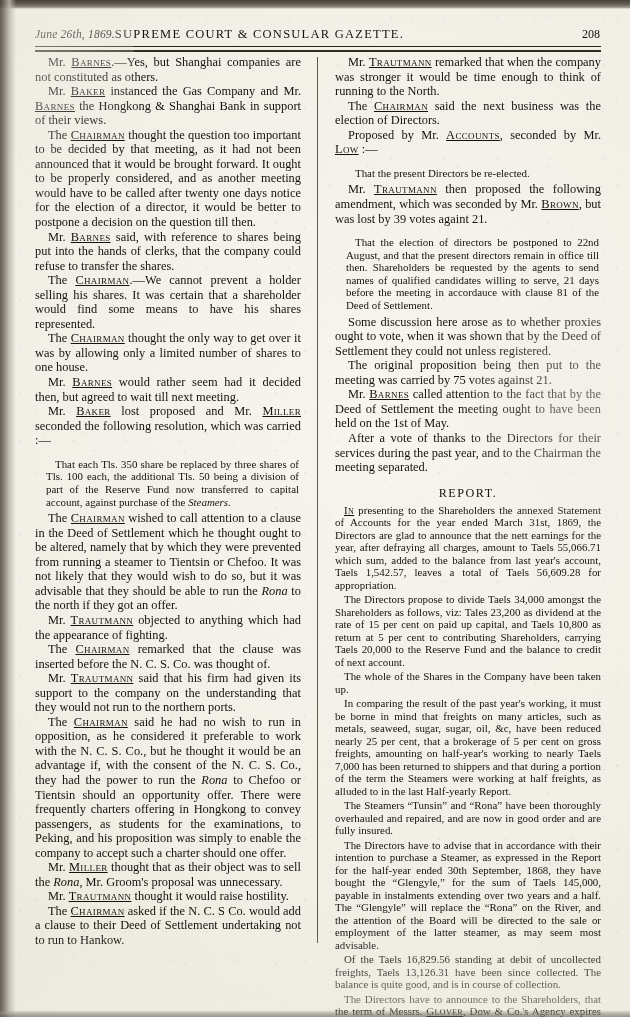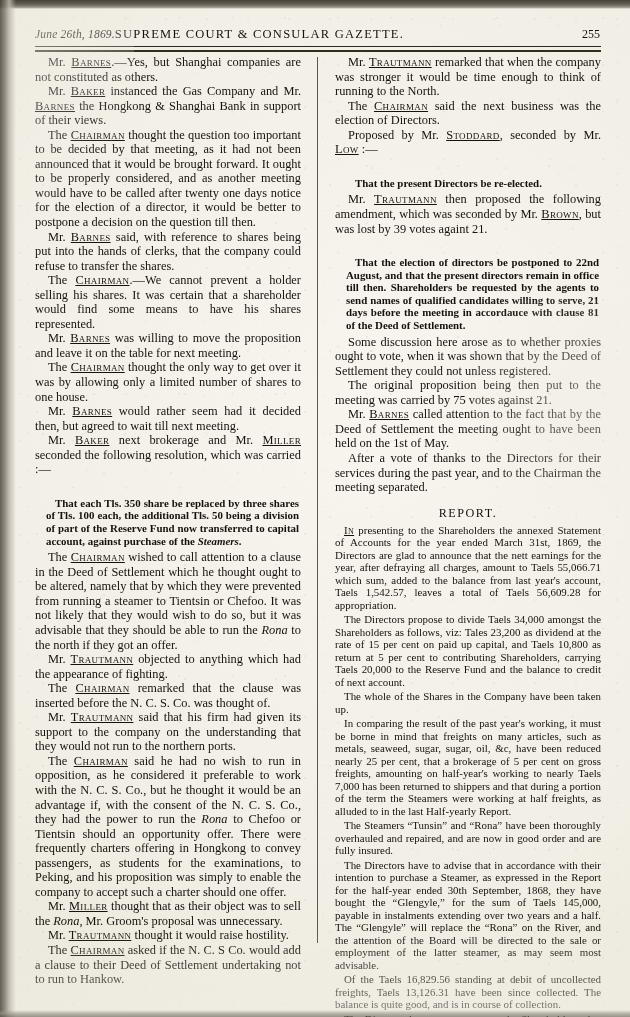--- a/index.html
+++ b/index.html
@@ -133,23 +133,22 @@
     text-indent: 9px;
     margin-top: 2px;
     margin-bottom: 2px;
   }
   p.quote {
     font-size: 10.9px;
     line-height: 12.6px;
     text-indent: 9px;
     padding-left: 11px;
     padding-right: 2px;
-    margin-top: 20px;
+    margin-top: 10px;
     margin-bottom: 3px;
-    font-weight: bold;
   }
   h2.section-head {
     margin: 11px 0 3px 0;
     text-align: center;
     font-size: 12.2px;
     font-weight: normal;
     letter-spacing: 1.5px;
   }
   .sc {
     font-variant: small-caps;
@@ -185,50 +184,49 @@
 </head>
 <body>
 
 <div id="page">
 
   <div id="paper"></div>
 
   <div id="running-head">
     <span id="head-date">June 26th, 1869.</span>
     <span id="head-title">SUPREME COURT &amp; CONSULAR GAZETTE.</span>
-    <span id="head-folio">255</span>
+    <span id="head-folio">208</span>
   </div>
   <div id="head-rule"></div>
 
   <div id="columns">
     <div class="col" id="col-left">
         <p class="body"><span>Mr. </span><span class="sc">Barnes</span><span>.—Yes, but Shanghai companies are not constituted as others.</span></p>
         <p class="body"><span>Mr. </span><span class="sc">Baker</span><span> instanced the Gas Company and Mr. </span><span class="sc">Barnes</span><span> the Hongkong &amp; Shanghai Bank in support of their views.</span></p>
         <p class="body"><span>The </span><span class="sc">Chairman</span><span> thought the question too important to be decided by that meeting, as it had not been announced that it would be brought forward. It ought to be properly considered, and as another meeting would have to be called after twenty one days notice  for the election of a director, it would be better to postpone  a decision on the question till then.</span></p>
         <p class="body"><span>Mr. </span><span class="sc">Barnes</span><span> said, with reference to shares being  put into the hands of clerks, that the company could refuse to transfer the shares.</span></p>
         <p class="body"><span>The </span><span class="sc">Chairman</span><span>.—We cannot prevent a holder selling his shares.  It was certain that  a shareholder would find some means to have his shares represented.</span></p>
-        <p class="body"><span>Mr. </span><span class="sc">Barnes</span><span> was willing to move the proposition  and leave it on the table for next meeting.</span></p>
         <p class="body"><span>The </span><span class="sc">Chairman</span><span> thought the only way to  get over it was by allowing only a  limited  number of shares to one house.</span></p>
         <p class="body"><span>Mr. </span><span class="sc">Barnes</span><span> would rather seem had it decided then, but agreed to wait till next meeting.</span></p>
-        <p class="body"><span>Mr. </span><span class="sc">Baker</span><span> next brokerage and  Mr.  </span><span class="sc">Miller</span><span> seconded the following resolution, which was carried :—</span></p>
+        <p class="body"><span>Mr. </span><span class="sc">Baker</span><span> lost proposed and  Mr.  </span><span class="sc">Miller</span><span> seconded the following resolution, which was carried :—</span></p>
         <p class="quote"><span>That each Tls. 350 share be replaced by three shares of Tls. 100 each, the additional Tls. 50 being a division of part of the Reserve Fund now transferred to capital account, against purchase of the </span><span class="it">Steamers</span><span>.</span></p>
         <p class="body"><span>The </span><span class="sc">Chairman</span><span> wished to call  attention  to a clause in the Deed of Settlement  which he thought ought to be altered, namely that by which they were prevented from  running  a steamer to Tientsin or Chefoo.  It was not likely that they would wish to do so, but it was advisable that they should be able to run the </span><span class="it">Rona</span><span> to the north if they got an offer.</span></p>
         <p class="body"><span>Mr. </span><span class="sc">Trautmann</span><span> objected to anything which had the appearance of fighting.</span></p>
         <p class="body"><span>The </span><span class="sc">Chairman</span><span> remarked that the clause was inserted before the N. C. S. Co. was thought of.</span></p>
         <p class="body"><span>Mr. </span><span class="sc">Trautmann</span><span> said that his firm  had given its support to the company on the understanding that they would  not  run  to the northern ports.</span></p>
         <p class="body"><span>The </span><span class="sc">Chairman</span><span> said he had no wish to run in opposition, as he considered it preferable to work with the N. C. S. Co., but he thought  it would be an advantage if, with the consent of the N. C. S. Co., they had the power to run the </span><span class="it">Rona</span><span> to Chefoo or Tientsin should an opportunity offer.  There were frequently charters offering  in  Hongkong  to  convey  passengers,  as students for  the examinations,  to  Peking,  and his proposition was simply  to  enable  the company to accept such a  charter  should one offer.</span></p>
         <p class="body"><span>Mr. </span><span class="sc">Miller</span><span> thought that as their object was to sell the </span><span class="it">Rona</span><span>, Mr. Groom's proposal was unnecessary.</span></p>
         <p class="body"><span>Mr. </span><span class="sc">Trautmann</span><span> thought it would raise hostility.</span></p>
         <p class="body"><span>The </span><span class="sc">Chairman</span><span>  asked if the   N.  C. S Co. would add a  clause to their Deed of Settlement undertaking not to run to Hankow.</span></p>
       </div>
     <div id="col-divider"></div>
     <div class="col" id="col-right">
         <p class="body"><span>Mr. </span><span class="sc">Trautmann</span><span> remarked that when the company was stronger  it would be time enough to think of running to the North.</span></p>
         <p class="body"><span>The </span><span class="sc">Chairman</span><span> said the next business was the election of Directors.</span></p>
-        <p class="body"><span>Proposed by Mr. </span><span class="sc">Stoddard</span><span>, seconded by Mr. </span><span class="sc">Low</span><span> :—</span></p>
+        <p class="body"><span>Proposed by Mr. </span><span class="sc">Accounts</span><span>, seconded by Mr. </span><span class="sc">Low</span><span> :—</span></p>
         <p class="quote"><span>That the present Directors be re-elected.</span></p>
         <p class="body"><span>Mr. </span><span class="sc">Trautmann</span><span> then proposed the following amendment, which was seconded by Mr. </span><span class="sc">Brown</span><span>, but was lost by 39 votes againt 21.</span></p>
         <p class="quote"><span>That the election of directors be postponed  to  22nd August, and that the  present directors  remain in office till then.  Shareholders  be requested by the agents to send names of  qualified candidates  willing to  serve, 21 days before the  meeting  in accordauce with clause 81 of  the Deed of Settlement.</span></p>
         <p class="body"><span>Some  discussion  here  arose  as  to  whether proxies ought to vote, when it was  shown that by  the  Deed  of  Settlement  they  could  not unless registered.</span></p>
         <p class="body"><span>The original proposition  being  then  put  to the meeting was carried by 75 votes against 21.</span></p>
         <p class="body"><span>Mr. </span><span class="sc">Barnes</span><span> called attention  to the fact that by the Deed of Settlement the meeting ought to have been held on the 1st of May.</span></p>
         <p class="body"><span>After a vote of thanks to  the  Directors  for their services during the past year, and  to  the Chairman the meeting separated.</span></p>
         <h2 class="section-head">REPORT.</h2>
         <p class="small"><span class="sc">In</span><span>  presenting  to  the  Shareholders  the   annexed Statement of  Accounts for the year ended March 31st, 1869, the Directors are glad to announce that the nett earnings  for  the  year,  after  defraying  all  charges, amount to Taels  55,066.71 which  sum,  added to the balance from last year's account, Taels 1,542.57, leaves a total of  Taels 56,609.28 for appropriation.</span></p>
         <p class="small"><span>The Directors propose  to  divide  Taels  34,000  amongst  the  Shareholders  as   follows,   viz:  Tales  23,200 as dividend at the rate of  15 per cent on  paid up capital, and Taels 10,800 as return at 5 per cent to contributing Shareholders, carrying  Taels 20,000 to the Reserve Fund and the balance to  credit of next account.</span></p>

